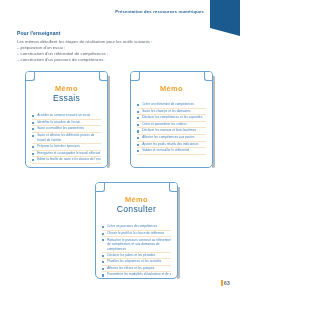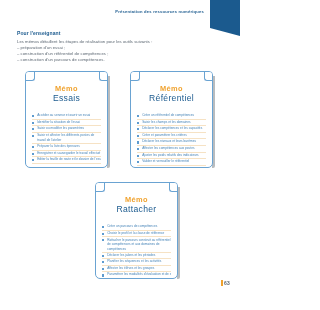--- a/index.html
+++ b/index.html
@@ -211,41 +211,40 @@
       <li>Éditer la feuille de route et le dossier de l'essai</li>
     </ul>
   </div>
 
   <div class="card-shadow" style="left:212px; top:76px; width:3px; height:92px;"></div>
   <div class="card" style="left:130px; top:71px; width:83px; height:97px;">
     <div class="notch left"></div>
     <div class="notch right"></div>
     <div class="card-title-wrap">
       <div class="card-kicker">Mémo</div>
-      <div class="card-name">Référentiel</div>
     </div>
     <ul class="card-list">
       <li>Créer un référentiel de compétences</li>
       <li>Saisir les champs et les domaines</li>
       <li>Déclarer les compétences et les capacités</li>
       <li>Créer et paramétrer les critères</li>
       <li>Déclarer les niveaux et leurs barèmes</li>
       <li>Affecter les compétences aux postes</li>
       <li>Ajuster les poids relatifs des indicateurs</li>
       <li>Valider et verrouiller le référentiel</li>
     </ul>
   </div>
 
   <div class="card-shadow" style="left:177px; top:187px; width:3px; height:92px;"></div>
   <div class="card" style="left:95px; top:182px; width:83px; height:97px;">
     <div class="notch left"></div>
     <div class="notch right"></div>
     <div class="card-title-wrap">
       <div class="card-kicker">Mémo</div>
-      <div class="card-name">Rattacher</div>
+      <div class="card-name">Consulter</div>
     </div>
     <ul class="card-list">
       <li>Créer un parcours de compétences</li>
       <li>Choisir le profil et la classe de référence</li>
       <li class="two-line">Rattacher le parcours construit au référentiel de compétences et aux domaines de compétences</li>
       <li>Déclarer les jalons et les périodes</li>
       <li>Planifier les séquences et les activités</li>
       <li>Affecter les élèves et les groupes</li>
       <li>Paramétrer les modalités d'évaluation et de suivi</li>
       <li>Consulter les tableaux de bord</li>

